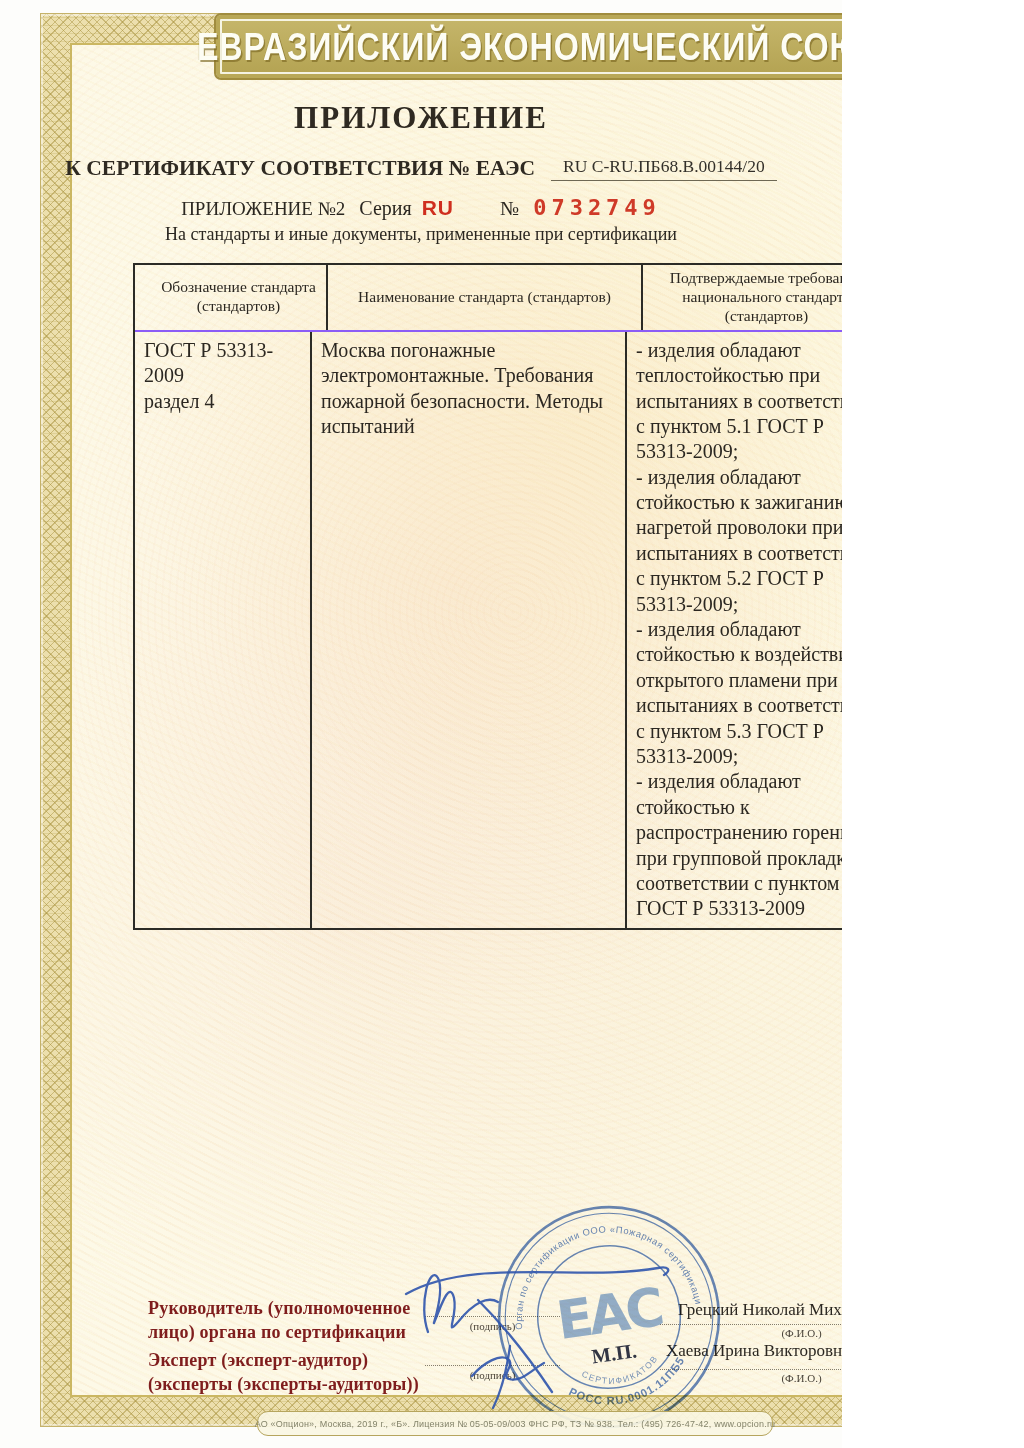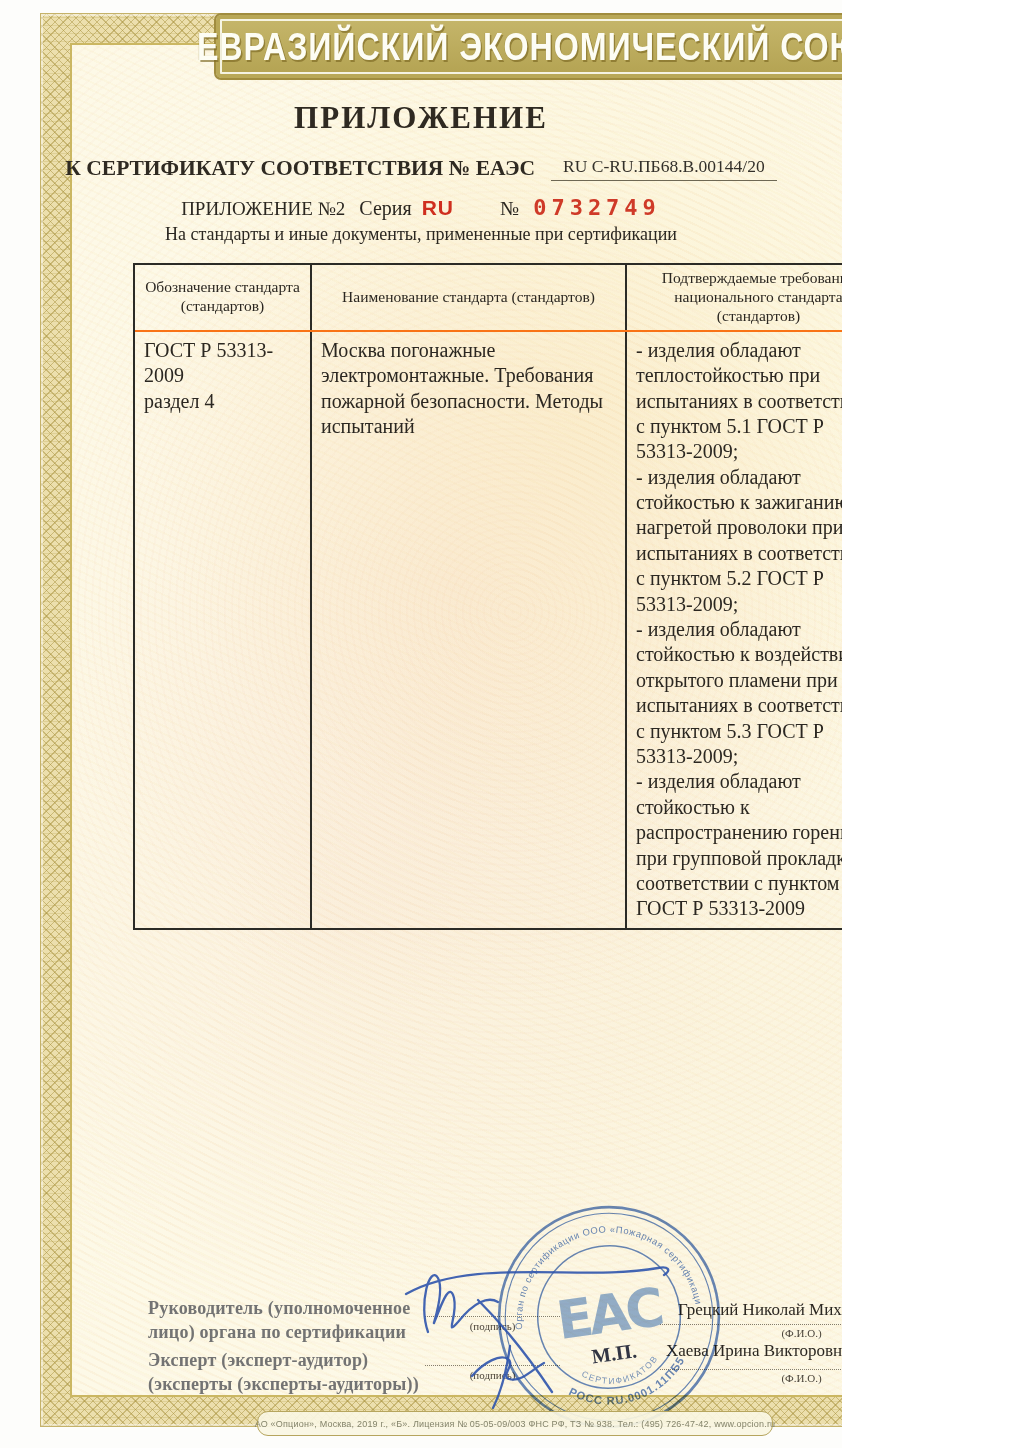--- a/index.html
+++ b/index.html
@@ -47,32 +47,32 @@
   .series-value{font-size:21px;font-weight:bold;color:#cf2e1e;margin-left:10px;
     font-family:"Liberation Sans",sans-serif;letter-spacing:1px;}
   .no-sign{font-size:20px;margin-left:46px;}
   .form-number{font-size:22px;font-weight:bold;color:#cf3a28;margin-left:14px;
     font-family:"DejaVu Sans Mono",monospace;letter-spacing:5px;}
   .subject-line{position:absolute;left:0;right:0;top:224px;z-index:5;text-align:center;
     font-size:18px;color:#2b2721;}
   
   .doc-table{position:absolute;left:133px;top:263px;width:755px;z-index:5;
     border:2px solid #2b2b26;background:rgba(255,255,255,0);}
-  .t-head{display:grid;grid-template-columns:177px 315px 1fr;border-bottom:2px solid #f97316;}
+  .t-head{display:grid;grid-template-columns:177px 315px 1fr;border-bottom:2px solid #8b5cf6;padding-left:16px;}
   .t-head .t-cell{display:flex;align-items:center;justify-content:center;text-align:center;
     padding:4px 8px;font-size:15.5px;line-height:1.22;border-right:2px solid #2b2b26;}
   .t-head .t-cell:last-child{border-right:none;}
   .t-body{display:grid;grid-template-columns:177px 315px 1fr;min-height:326px;}
   .t-body .t-cell{padding:6px 9px;font-size:20px;line-height:1.27;border-right:2px solid #2b2b26;}
   .t-body .t-cell:last-child{border-right:none;}
   .pre{white-space:pre-line;}
   .req-item{margin:0 0 0 0;}
   
   .role-label{position:absolute;z-index:5;font-size:18px;font-weight:bold;line-height:1.35;
-    color:#737373;white-space:pre-line;letter-spacing:.2px;}
+    color:#7f1d1d;white-space:pre-line;letter-spacing:.2px;}
   .sigline{position:absolute;z-index:5;border-bottom:1.6px dotted #847d6c;height:0;}
   .sig-caption{position:absolute;z-index:5;font-size:11px;color:#4a443a;text-align:center;}
   .fio-name{position:absolute;z-index:5;font-size:17px;color:#2b2721;white-space:nowrap;}
   
   .stamp{position:absolute;left:492px;top:1200px;width:234px;height:234px;z-index:6;
     opacity:.92;mix-blend-mode:multiply;transform:rotate(-8deg);}
   .sig-overlay{position:absolute;left:380px;top:1240px;width:320px;height:170px;z-index:7;}
   
   .footer-strip{position:absolute;left:257px;top:1399px;width:514px;height:23px;z-index:9;
     border:1.2px solid #b6a55e;border-radius:11px;background:rgba(250,246,227,.92);

